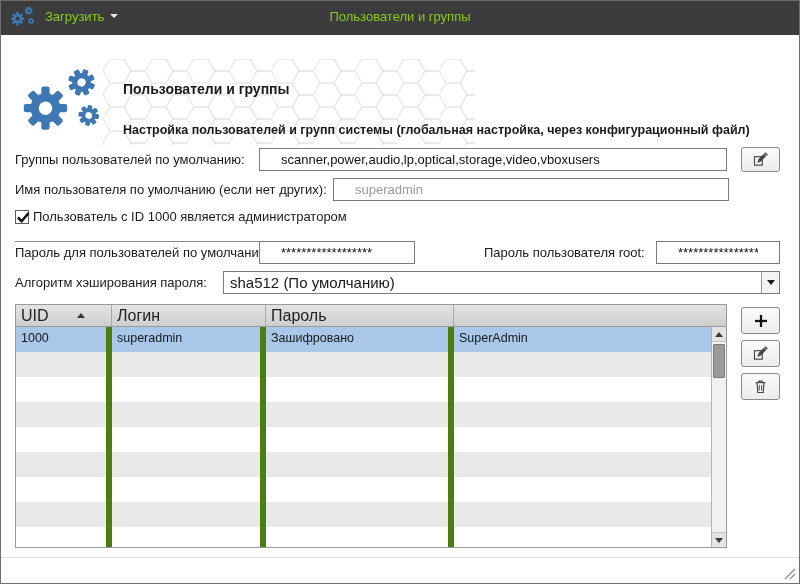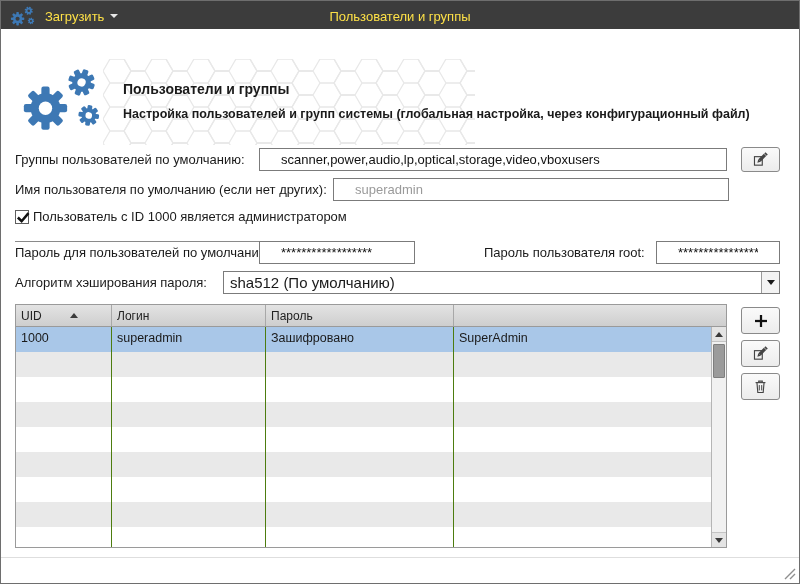--- a/index.html
+++ b/index.html
@@ -2,67 +2,67 @@
 <html style="--accent-blue: #3d78b4; --titlebar-bg: #3c3c3c; --warning-bg: #f1eda6; --selected-row-bg: #a9c7e8;"><head>
 <meta charset="utf-8">
 <style>
   * { margin:0; padding:0; box-sizing:border-box; }
   html,body { width:800px; height:584px; overflow:hidden; }
   body { font-family:"Liberation Sans","DejaVu Sans",sans-serif; font-size:13px; color:#1a1a1a; background:#fff; }
 
   .window { position:relative; width:800px; height:584px; background:#fff; border:1px solid #6e6e6e; overflow:hidden; }
 
   
-  .titlebar { position:absolute; left:0; top:0; right:0; height:28px; background:var(--titlebar-bg,#3c3c3c); color:#fde047; }
+  .titlebar { position:absolute; left:0; top:0; right:0; height:34px; background:var(--titlebar-bg,#3c3c3c); color:#84cc16; }
   .tb-left { position:absolute; left:8px; top:0; height:30px; display:flex; align-items:center; gap:8px; }
   .tb-title { position:absolute; left:0; right:0; top:0; height:30px; display:flex; align-items:center; justify-content:center; font-size:13px; pointer-events:none; }
   .tb-right { position:absolute; right:8px; top:0; height:30px; display:flex; align-items:center; gap:14px; }
   .tb-btn { display:flex; align-items:center; gap:6px; cursor:default; font-size:13px; }
   .caret-down { width:0; height:0; border-left:4px solid transparent; border-right:4px solid transparent; border-top:4px solid #e8e8e8; }
   .winctrl { display:flex; align-items:center; gap:12px; margin-left:2px; }
   .wc { width:14px; height:14px; display:flex; align-items:center; justify-content:center; }
   .wc-min i { display:block; width:10px; height:2px; background:#ececec; margin-top:7px; }
   .wc-max i { display:block; width:10px; height:9px; border:1.5px solid #ececec; }
 
   
   .warnbar { position:absolute; left:0; top:30px; right:0; height:28px; background:var(--warning-bg,#f1eda6); border-bottom:1px solid #ddd68e; display:flex; align-items:center; padding-left:10px; gap:8px; }
   .warnbar .txt { font-weight:bold; font-size:13px; color:#111; }
 
   
   .headerarea { position:absolute; left:0; top:58px; width:800px; height:88px; background:#fff; }
   .hexbg { position:absolute; left:102px; top:0; }
   .bigicon { position:absolute; left:16px; top:8px; }
   .hd-title { position:absolute; left:122px; top:22px; font-size:14px; font-weight:bold; }
-  .hd-sub { position:absolute; left:122px; top:48px; font-size:12.5px; font-weight:bold; width:660px; }
+  .hd-sub { position:absolute; left:122px; top:64px; font-size:12.5px; font-weight:bold; width:660px; }
 
   
   .flabel { position:absolute; font-size:13px; white-space:nowrap; }
   .tinput { position:absolute; border:1px solid #7b7b7b; background:#fff; font-family:inherit; font-size:13px; padding:0 21px; color:#111; outline:none; }
   .tinput::placeholder { color:#9a9a9a; opacity:1; }
   .sqbtn { position:absolute; border:1px solid #8a8a8a; border-radius:3px; background:linear-gradient(#fafafa,#ececec); display:flex; align-items:center; justify-content:center; cursor:default; }
 
   .cbrow { position:absolute; left:14px; top:208px; display:inline-flex; align-items:center; gap:4px; padding-bottom:17px; border-bottom:1px solid #8a8a8a; }
   .checkbox { width:14px; height:14px; border:1px solid #5e5e5e; background:#fff; position:relative; }
   .checkbox svg { position:absolute; left:0px; top:-1px; visibility:hidden; }
   .checkbox.checked svg { visibility:visible; }
 
   .combo { position:absolute; left:222px; top:270px; width:557px; height:23px; border:1px solid #7b7b7b; background:#fff; display:flex; align-items:center; }
   .combo .val { flex:1; padding:0 6px; font-size:15px; }
   .combo .arrowbox { width:18px; height:100%; border-left:1px solid #9a9a9a; background:#f3f3f3; display:flex; align-items:center; justify-content:center; }
   .combo-arrow { width:0; height:0; border-left:4px solid transparent; border-right:4px solid transparent; border-top:5px solid #1a1a1a; }
 
   
   .utable { position:absolute; left:14px; top:303px; width:712px; height:244px; border:1px solid #9a9a9a; background:#fff; }
   .thead { position:absolute; left:0; top:0; right:0; height:22px; display:flex; background:linear-gradient(#e3e3e3,#cecece); border-bottom:1px solid #9a9a9a; }
-  .th { display:flex; align-items:center; padding:0 5px; font-size:12px; color:#222; border-right:1px solid #a8a8a8;text-align:right; }
+  .th { display:flex; align-items:center; padding:0 5px; font-size:16px; color:#222; border-right:1px solid #a8a8a8;text-align:right; }
   .sort-up { width:0; height:0; border-left:4px solid transparent; border-right:4px solid transparent; border-bottom:5px solid #3a3a3a; margin-left:28px; }
   .cu { width:96px; } .cl { width:154px; } .cp { width:188px; } .cn { flex:1; border-right:none; }
   .tbody { position:absolute; left:0; top:22px; right:15px; bottom:0; overflow:hidden; }
   .row { display:flex; height:25px; width:100%; }
-  .row .cell { display:block; height:25px; border-right:1px solid #4d7c0f; padding:4px 5px; font-size:12.5px; font-style:normal; overflow:hidden; white-space:nowrap; }
+  .row .cell { display:block; height:25px; border-right:6px solid #4d7c0f; padding:4px 5px; font-size:12.5px; font-style:normal; overflow:hidden; white-space:nowrap; }
   .row .cn { border-right:none; }
   .row.sel { background:var(--selected-row-bg,#a9c7e8); }
   .row.g { background:#e9e9e9; }
   .row.w { background:#fff; }
 
   .vscroll { position:absolute; right:0; top:22px; bottom:0; width:15px; background:#f1f1f1; border-left:1px solid #b5b5b5; }
   .sb-btn { position:absolute; left:0; width:14px; height:15px; background:#e4e4e4; border-bottom:1px solid #c4c4c4; display:flex; align-items:center; justify-content:center; }
   .sb-btn.up { top:0; }
   .sb-btn.down { bottom:0; border-top:1px solid #c4c4c4; border-bottom:none; }
   .tri-up { width:0; height:0; border-left:4px solid transparent; border-right:4px solid transparent; border-bottom:5px solid #3a3a3a; }

